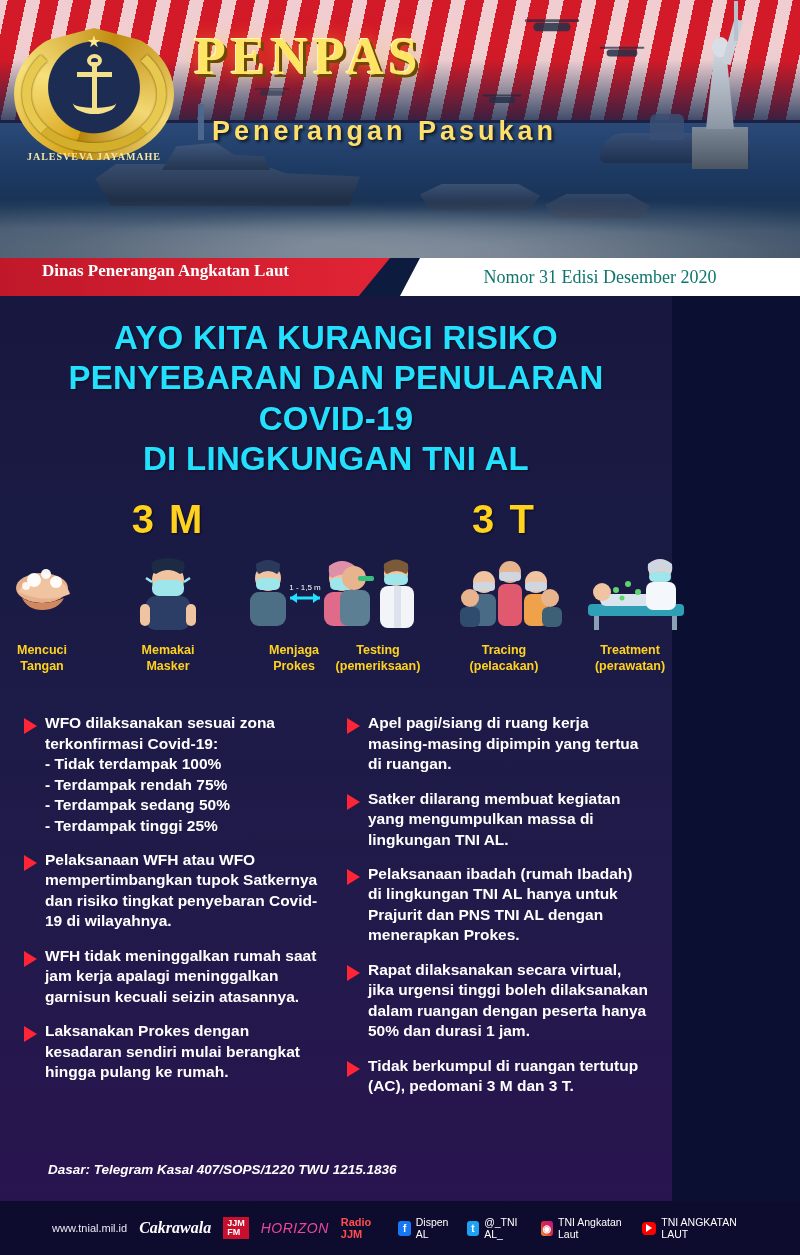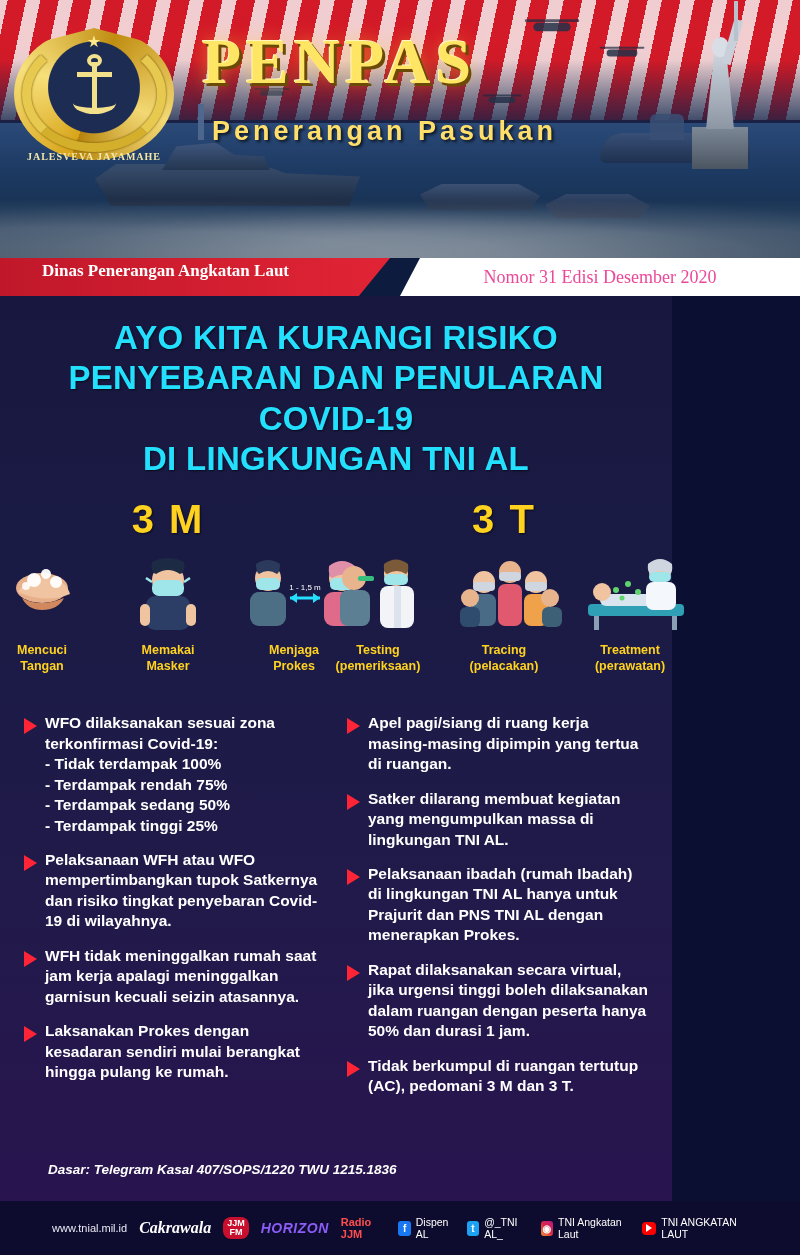--- a/index.html
+++ b/index.html
@@ -130,23 +130,23 @@
     border-bottom:6px solid #f3e08a; border-radius: 0 0 50% 50%; }
   .emblem .motto {
     position: absolute; left: 0; bottom: -2px; width: 160px; text-align: center;
     font-size: 10px; font-weight: bold; letter-spacing: 1px; color: #f6e9a8;
     font-family: "Liberation Serif", serif;
   }
   .emblem .star { position:absolute; left:50%; top:4px; transform:translateX(-50%);
     color:#ffe98a; font-size:16px; }
 
   .penpas-title {
-    position: absolute; left: 202px; top: 32px; width: 520px;
+    position: absolute; left: 194px; top: 32px; width: 520px;
     font-family: "Liberation Serif", serif;
-    font-size: 64px; font-weight: bold; letter-spacing: 5px;
+    font-size: 52px; font-weight: bold; letter-spacing: 5px;
     color: #ffe564;
     text-shadow:
       3px 3px 0 #6b4a05, -1px -1px 0 #fff6c2, 0 0 18px rgba(255,200,40,.55);
     line-height: .95;
   }
   .penpas-sub {
     position: absolute; left: 212px; top: 116px; width: 500px;
     font-family: "Liberation Sans", sans-serif;
     font-size: 27px; font-weight: bold; letter-spacing: 4px;
     color: #ffdf6a;
@@ -164,21 +164,21 @@
   }
   .bar .redlabel {
     position: absolute; left: 42px; top: 3px;
     font-family: "Liberation Serif", serif;
     font-size: 17px; font-weight: bold; color: #fff;
   }
   .bar .issue {
     position: absolute; left: 400px; top: 0; width: 400px; height: 38px;
     background: #fff;
     clip-path: polygon(5% 0, 100% 0, 100% 100%, 0 100%);
-    color: #ec4899; font-family: "Liberation Serif", serif;
+    color: #0f766e; font-family: "Liberation Serif", serif;
     font-size: 18px; text-align: center; line-height: 38px;
   }
 
   
   .content {
     position: relative; width: 672px; height: 959px;
     background: linear-gradient(180deg,#18173f 0%, #1a1b45 30%, #211a4a 62%, #2a1350 100%);
     padding-top: 14px;
   }
   .headline {
@@ -224,22 +224,22 @@
 
   
   .footer {
     position: absolute; left: 0; bottom: 0; width: 800px; height: 54px;
     background: #0e0c2e;
     display: flex; align-items: center; gap: 12px; padding: 0 52px;
     font-size: 10.5px; color: #ffffff;
   }
   .fweb { color:#e9e9f5; font-size: 11px; }
   .logo-cakra { color:#fff; font-family:"Liberation Serif",serif; font-style:italic; font-size:16px; font-weight:bold; }
-  .logo-jjm { background:#c8102e; color:#fff; font-size:9px; font-weight:bold; padding:2px 4px; line-height:1.05; text-align:center; border-radius:8px;}
-  .logo-horizon { color:#8b5cf6; font-weight:bold; font-size:14px; letter-spacing:.5px; font-style:italic;}
+  .logo-jjm { background:#c8102e; color:#fff; font-size:9px; font-weight:bold; padding:2px 4px; line-height:1.05; text-align:left; border-radius:0;}
+  .logo-horizon { color:#ec4899; font-weight:normal; font-size:14px; letter-spacing:.5px; font-style:italic;}
   .logo-radio { color:#fff; font-size:11px; font-weight:bold; }
   .logo-radio span { color:#ff4d4d; }
   .soc { display:flex; align-items:center; gap:5px; }
   .sq { width:15px; height:15px; border-radius:3px; display:flex; align-items:center; justify-content:center; color:#fff; font-size:10px; font-weight:bold;}
   .fb { background:#1877f2; }
   .tw { background:#1da1f2; }
   .ig { background: linear-gradient(45deg,#f09433,#dc2743,#bc1888); }
   .yt { background:#ff0000; border-radius:4px; width:18px; height:13px;}
   .yt .play { width:0;height:0;border-left:6px solid #fff;border-top:4px solid transparent;border-bottom:4px solid transparent;}
 </style>

